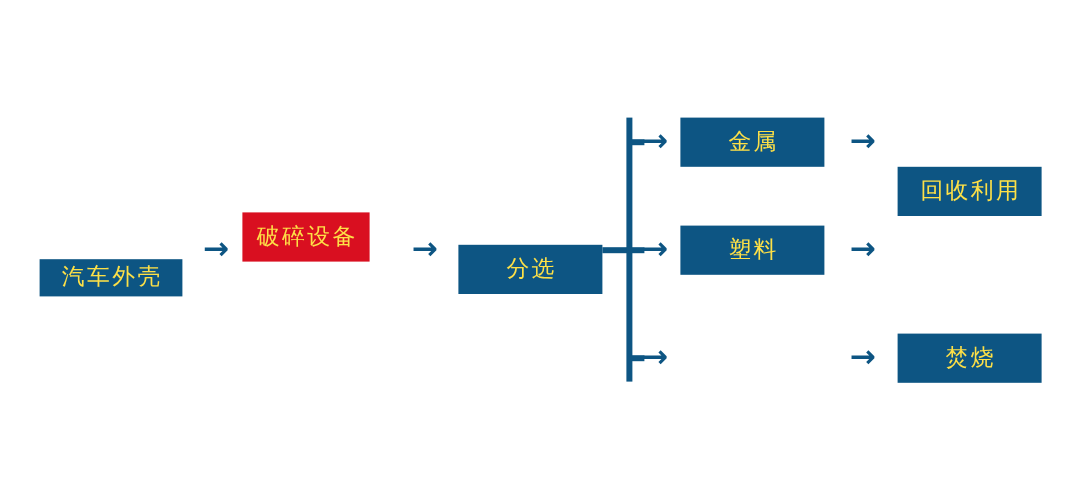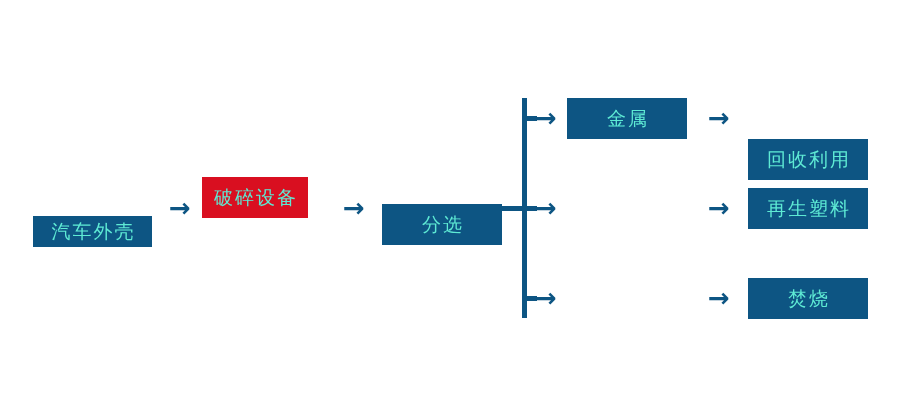--- a/index.html
+++ b/index.html
@@ -16,21 +16,21 @@
   #flowchart {
     position: relative;
     width: 900px;
     height: 411px;
   }
   .node {
     position: absolute;
     display: flex;
     align-items: center;
     justify-content: center;
-    color: #5eead4;
+    color: #fde047;
     font-size: 19px;
     letter-spacing: 2px;
     text-indent: 2px;
     line-height: 1;
     white-space: nowrap;
     box-sizing: border-box;
   }
   .node.blue {
     background: #0d5583;
   }
@@ -82,24 +82,24 @@
 
   <div class="node blue" style="left:567px; top:98px; width:120px; height:41px;">金属</div>
 
   <div class="arrow" style="left:703px; top:100px; width:32px; height:36px;">→</div>
 
   <div class="node blue" style="left:748px; top:98px; width:120px; height:41px;margin-top:41px;">回收利用</div>
 
   <div class="branch-stub" style="left:525px; top:206px; width:12px; height:5px;"></div>
   <div class="arrow" style="left:530px; top:190px; width:32px; height:36px;">→</div>
 
+  <div class="node blue" style="left:567px; top:188px; width:120px; height:41px;">塑料</div>
 
   <div class="arrow" style="left:703px; top:190px; width:32px; height:36px;">→</div>
 
-  <div class="node blue" style="left:748px; top:188px; width:120px; height:41px;">再生塑料</div>
 
   <div class="branch-stub" style="left:525px; top:296px; width:12px; height:5px;"></div>
   <div class="arrow" style="left:530px; top:280px; width:32px; height:36px;">→</div>
 
 
   <div class="arrow" style="left:703px; top:280px; width:32px; height:36px;">→</div>
 
   <div class="node blue" style="left:748px; top:278px; width:120px; height:41px;">焚烧</div>
 
 </div>

